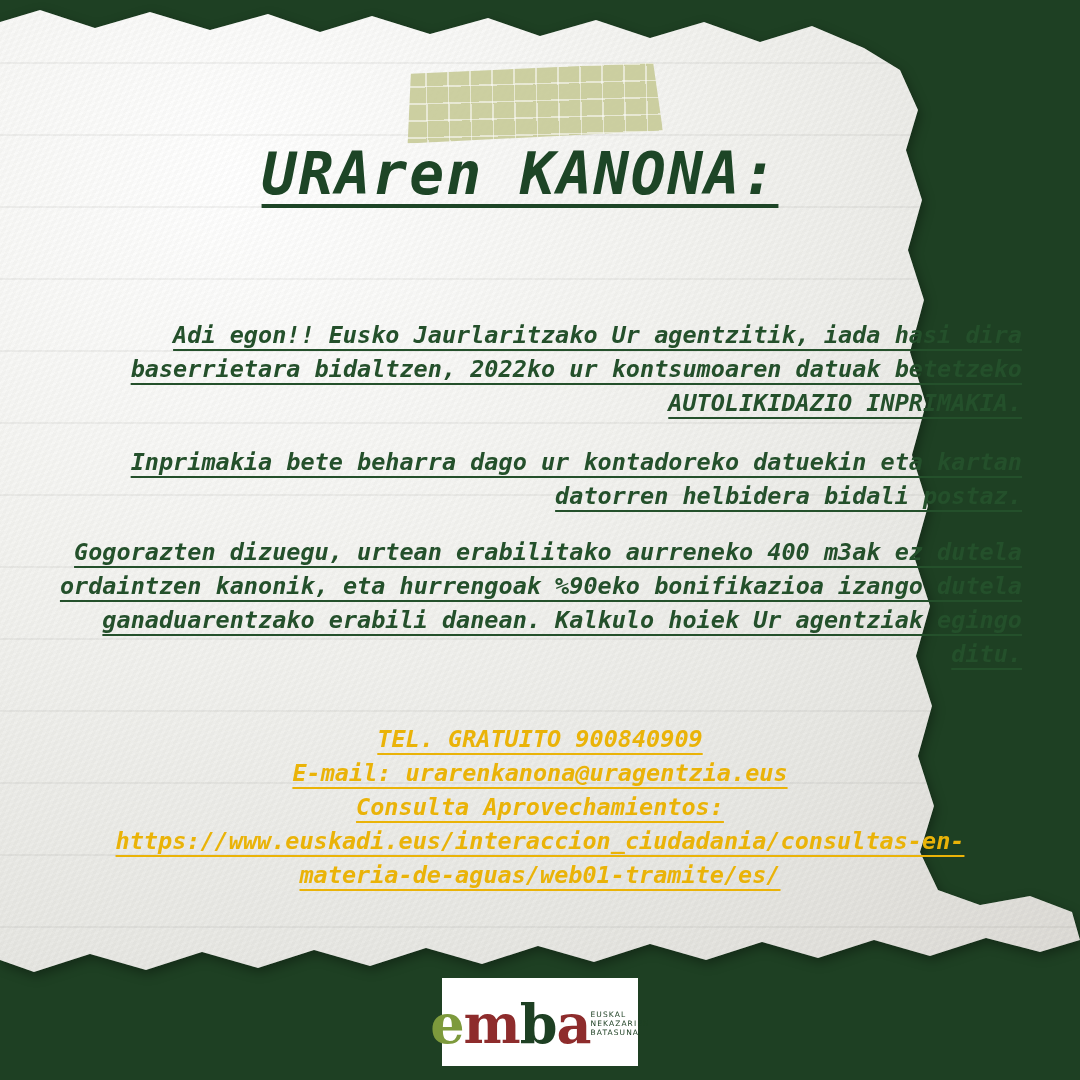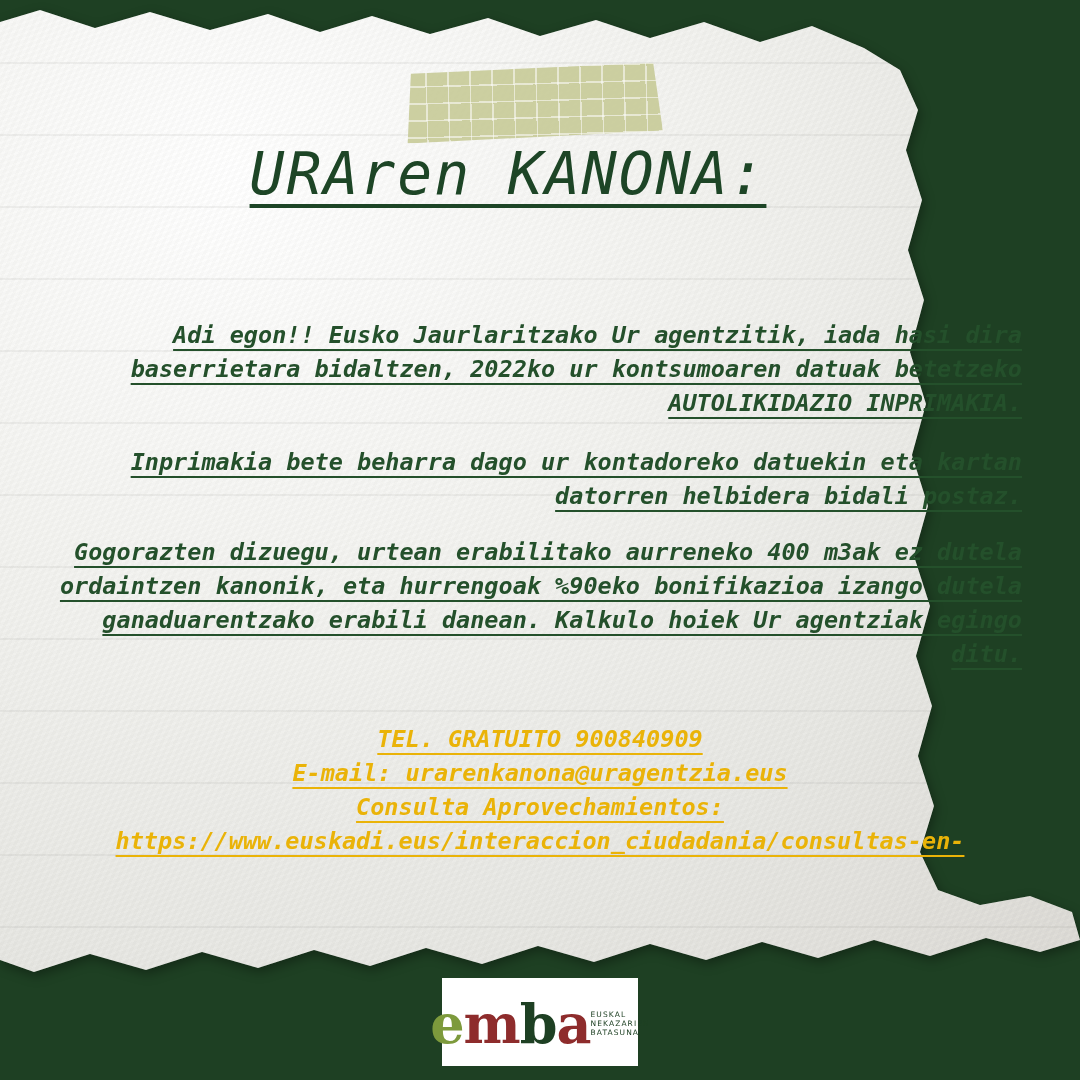--- a/index.html
+++ b/index.html
@@ -86,24 +86,24 @@
     left: 0;
     top: 0;
     width: 1080px;
     color: #1f4a25;
     text-align: center;
   }
 
   .title {
     position: absolute;
     top: 140px;
-    left: 0;
+    left: 12px;
     width: 1016px;
     font-size: 58px;
-    font-weight: 400;
+    font-weight: 700;
     font-style: italic;
     letter-spacing: 2px;
     color: #1d4526;
     text-decoration: underline;
     text-underline-offset: 10px;
     text-decoration-thickness: 4px;
   }
 
   .body-block {
     position: absolute;
@@ -205,20 +205,21 @@
 
     <div class="body-block p1">Adi egon!! Eusko Jaurlaritzako Ur agentzitik, iada hasi dira baserrietara bidaltzen, 2022ko ur kontsumoaren datuak betetzeko AUTOLIKIDAZIO INPRIMAKIA.</div>
     <div class="body-block p2">Inprimakia bete beharra dago ur kontadoreko datuekin eta kartan datorren helbidera bidali postaz.</div>
     <div class="body-block p3">Gogorazten dizuegu, urtean erabilitako aurreneko 400 m3ak ez dutela ordaintzen kanonik, eta hurrengoak %90eko bonifikazioa izango dutela ganaduarentzako erabili danean. Kalkulo hoiek Ur agentziak egingo ditu.</div>
 
     <div class="contact">
       <span class="line">TEL. GRATUITO 900840909</span>
       <span class="line">E-mail: urarenkanona@uragentzia.eus</span>
       <span class="line">Consulta Aprovechamientos:</span>
       <span class="line">https://www.euskadi.eus/interaccion_ciudadania/consultas-en-</span>
+      <span class="line">materia-de-aguas/web01-tramite/es/</span>
     </div>
 
   </div>
 
   <div class="logo-box">
     <div class="logo-word"><span class="e">e</span><span class="m">m</span><span class="b">b</span><span class="a">a</span></div>
     <div class="logo-rule"></div>
     <div class="logo-sub">EUSKAL NEKAZARIEN BATASUNA</div>
   </div>
 

